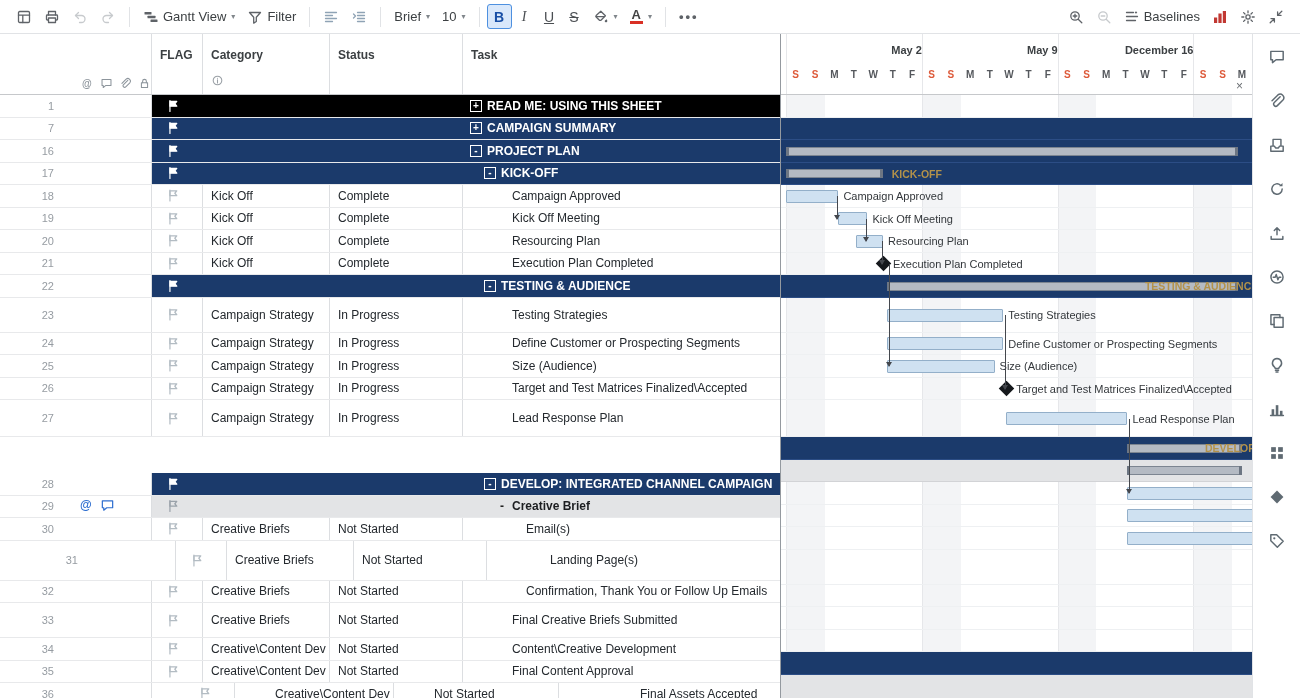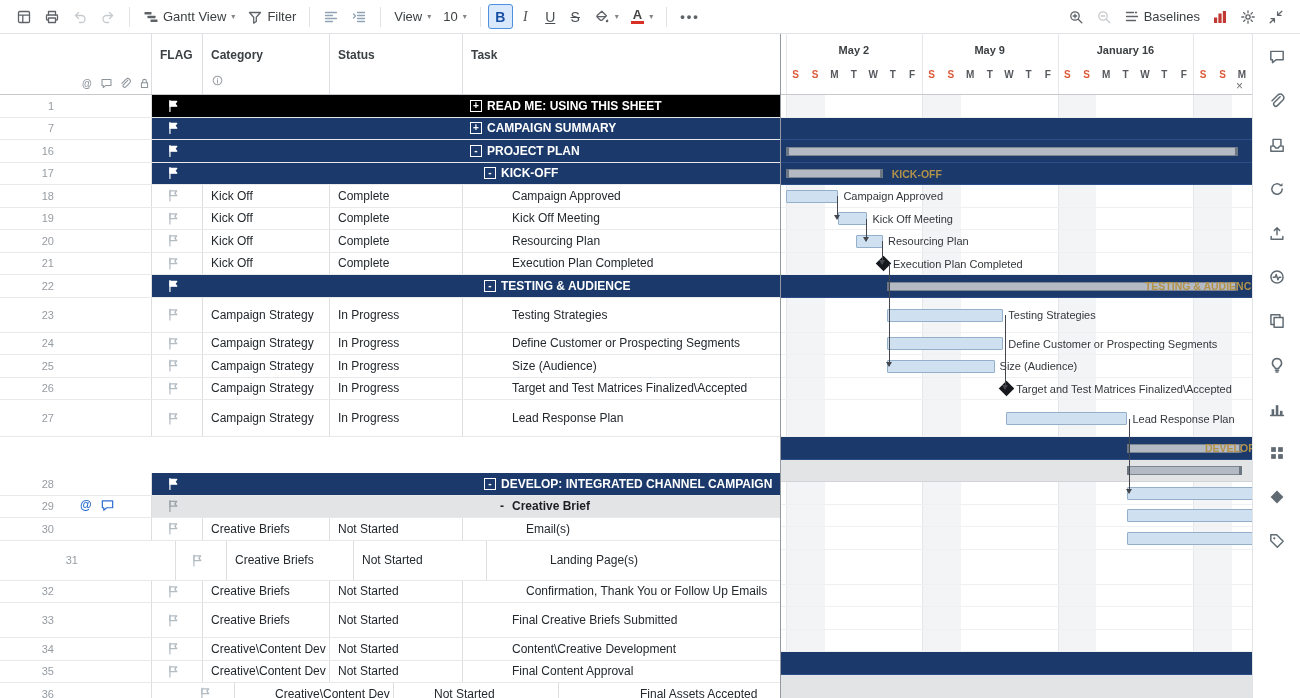--- a/index.html
+++ b/index.html
@@ -70,21 +70,21 @@
     border:1.5px solid #fff;color:#fff;font-size:10px;font-weight:700;line-height:9px;text-align:center;}
   .dash{position:absolute;top:50%;transform:translateY(-50%);color:#222;font-weight:700;font-size:12px;}
   .bandtitle{position:absolute;top:50%;transform:translateY(-50%);font-size:12px;font-weight:700;color:#fff;white-space:nowrap;}
   .band.sub .bandtitle{color:#1c1e21;}
 
   
   #gantt-header{position:relative;height:61px;border-bottom:1px solid #c6c8cb;box-sizing:border-box;background:#fff;overflow:hidden;}
   .hdr-lines{position:absolute;inset:0;
     background:repeating-linear-gradient(90deg,#e6e7ea 0,#e6e7ea 1px,transparent 1px,transparent 135.8px);
     background-position-x:5px;}
-  .week{position:absolute;top:10px;width:135.8px;text-align:center;font-size:11px;font-weight:700;color:#3c4043;}
+  .week{position:absolute;top:10px;width:135.8px;text-align:right;font-size:11px;font-weight:700;color:#3c4043;}
   .day{position:absolute;top:35px;width:19.4px;text-align:center;font-size:10px;font-weight:700;color:#55585d;}
   .day.weekend{color:#dd5a3a;}
   .gclose{position:absolute;right:7px;bottom:2px;font-size:12px;color:#6b6f73;background:none;border:none;
     padding:0 2px;cursor:pointer;line-height:12px;}
 
   
   #gantt-rows{position:absolute;top:61px;left:0;right:0;bottom:0;overflow:hidden;}
   .stripes{position:absolute;inset:0;
     background:
       repeating-linear-gradient(90deg,#e6e7ea 0,#e6e7ea 1px,transparent 1px,transparent 135.8px),
@@ -160,21 +160,21 @@
           <path d="M2.5 3.5h11M2.5 6.5h7M2.5 9.5h11M2.5 12.5h7"></path>
         </svg>
       </button>
       <button class="tbtn muted">
         <svg viewBox="0 0 16 16" width="16" height="16" fill="none" stroke="currentColor" stroke-width="1.3" stroke-linecap="round" stroke-linejoin="round">
           <path d="M6.5 3.5h7M6.5 6.5h7M2.5 5l2 2-2 2M6.5 9.5h7M6.5 12.5h7"></path>
         </svg>
       </button>
       <span class="tdiv"></span>
       <button class="tbtn">
-        <span class="lbl">View</span>
+        <span class="lbl">Brief</span>
         <span class="caret">▾</span>
       </button>
       <button class="tbtn">
         <span class="lbl">10</span>
         <span class="caret">▾</span>
       </button>
       <span class="tdiv"></span>
       <button class="tbtn active stylebtn st-bold">B</button>
       <button class="tbtn stylebtn st-italic">I</button>
       <button class="tbtn stylebtn st-underline">U</button>
@@ -681,21 +681,21 @@
   </div>
 
   <div class="splitter"></div>
 
   <div id="gantt-pane">
     <div id="gantt-header">
       <div class="hdr-lines"></div>
       <button class="gclose" id="gantt-close">×</button>
     <div class="week" style="left: 5px;">May 2</div>
         <div class="week" style="left: 140.8px;">May 9</div>
-        <div class="week" style="left: 276.6px;">January 16</div>
+        <div class="week" style="left: 276.6px;">December 16</div>
         <div class="day weekend" style="left: 5px;">S</div>
         <div class="day weekend" style="left: 24.4px;">S</div>
         <div class="day" style="left: 43.8px;">M</div>
         <div class="day" style="left: 63.2px;">T</div>
         <div class="day" style="left: 82.6px;">W</div>
         <div class="day" style="left: 102px;">T</div>
         <div class="day" style="left: 121.4px;">F</div>
         <div class="day weekend" style="left: 140.8px;">S</div>
         <div class="day weekend" style="left: 160.2px;">S</div>
         <div class="day" style="left: 179.6px;">M</div>

